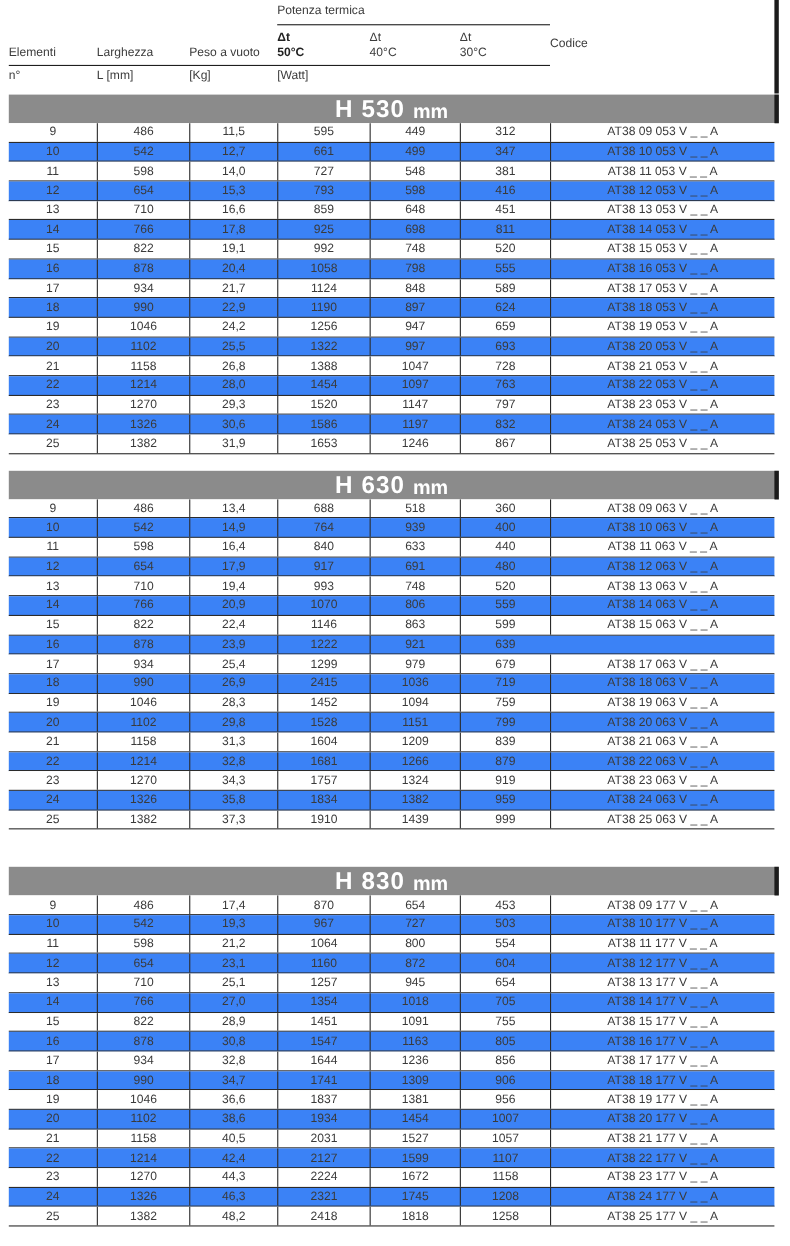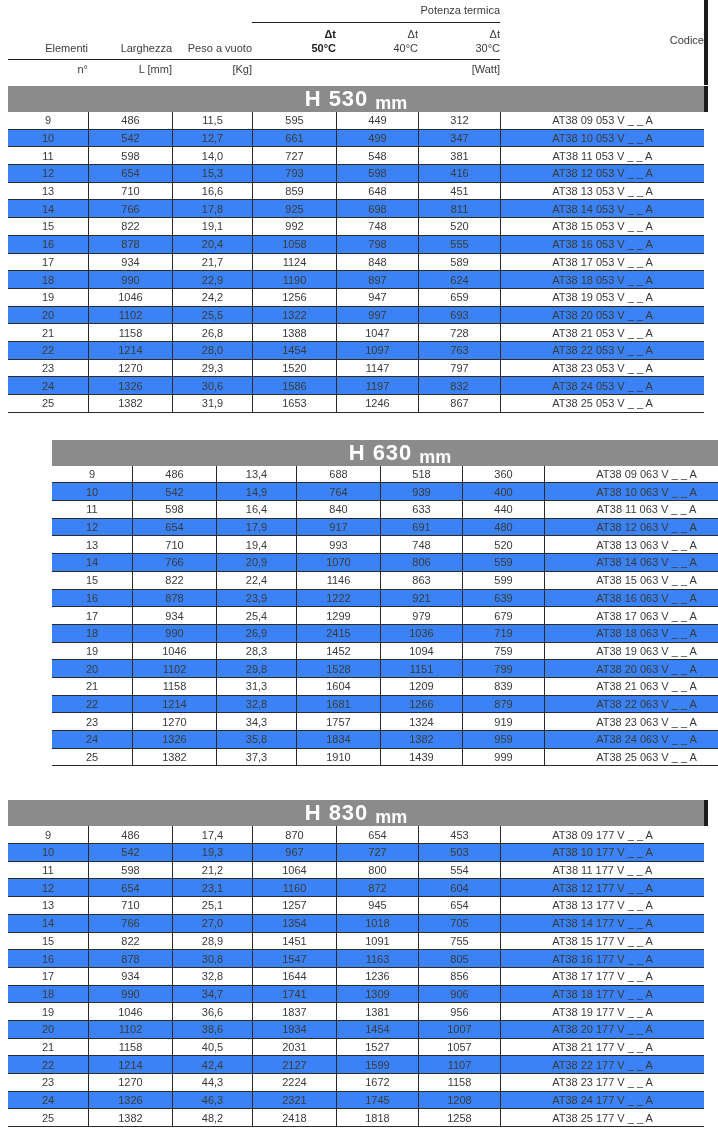--- a/index.html
+++ b/index.html
@@ -7,30 +7,30 @@
   body {
     width:718px; height:1133px;
     font-family:"Liberation Sans", sans-serif;
     color:#3a3a3a;
     -webkit-font-smoothing:antialiased;
   }
   .page { position:relative; width:718px; height:1133px; overflow:hidden; background:#fff; }
 
   
   .thead { position:relative; height:85px; }
-  .lbl { position:absolute; font-size:11px; line-height:13px; text-align:right; white-space:nowrap; color:#3c3c3c; }
+  .lbl { position:absolute; font-size:11px; line-height:13px; text-align:left; white-space:nowrap; color:#3c3c3c; }
   .bold { font-weight:bold; color:#222; }
   .hline { position:absolute; height:1px; background:#1f1f1f; }
   .header-vline { position:absolute; left:704px; top:0; width:4px; height:85px; background:#1c1c1c; }
 
   
   .band {
     margin-left:8px; width:700px; height:26px;
     background:#8b8b8b; border-right:4px solid #1c1c1c;
-    display:flex; align-items:flex-start; justify-content:center;
+    display:flex; align-items:flex-end; justify-content:center;
     color:#ffffff;
   }
   .band .big { font-size:22px; font-weight:bold; letter-spacing:1px; line-height:26px; }
   .band .small { font-size:18px; font-weight:bold; margin-left:7px; padding-top:7px; }
 
   
   .rows { margin-left:8px; width:696px; }
   .row {
     display:grid;
     grid-template-columns:80px 84px 80px 84px 82px 82px 204px;
@@ -40,21 +40,21 @@
   }
   .row.alt { background:#3b82f6; }
   .row > div {
     font-size:11px; text-align:center; line-height:16px;
     height:100%; display:flex; align-items:center; justify-content:center;
     overflow:hidden;
   }
   .row > div + div { border-left:1px solid #2b2b2b; }
 
   .section { margin-top:1px; }
-  #sections .section:nth-child(2) { margin-top:27px;padding-left:44px; }
+  #sections .section:nth-child(2) { margin-top:15px; }
   #sections .section:nth-child(3) { margin-top:34px; }
 </style>
 </head>
 <body>
 
 <div class="page">
 
   <div class="thead">
     <div class="lbl" style="left:252px; width:248px; top:4px;">Potenza termica</div>
     <div class="hline" style="left:252px; width:248px; top:22px;"></div>
@@ -338,21 +338,20 @@
       <div>AT38 15 063 V _ _ A</div>
     </div>
 
     <div class="row alt">
       <div>16</div>
       <div>878</div>
       <div>23,9</div>
       <div>1222</div>
       <div>921</div>
       <div>639</div>
-      <div>AT38 16 063 V _ _ A</div>
     </div>
 
     <div class="row">
       <div>17</div>
       <div>934</div>
       <div>25,4</div>
       <div>1299</div>
       <div>979</div>
       <div>679</div>
       <div>AT38 17 063 V _ _ A</div>

